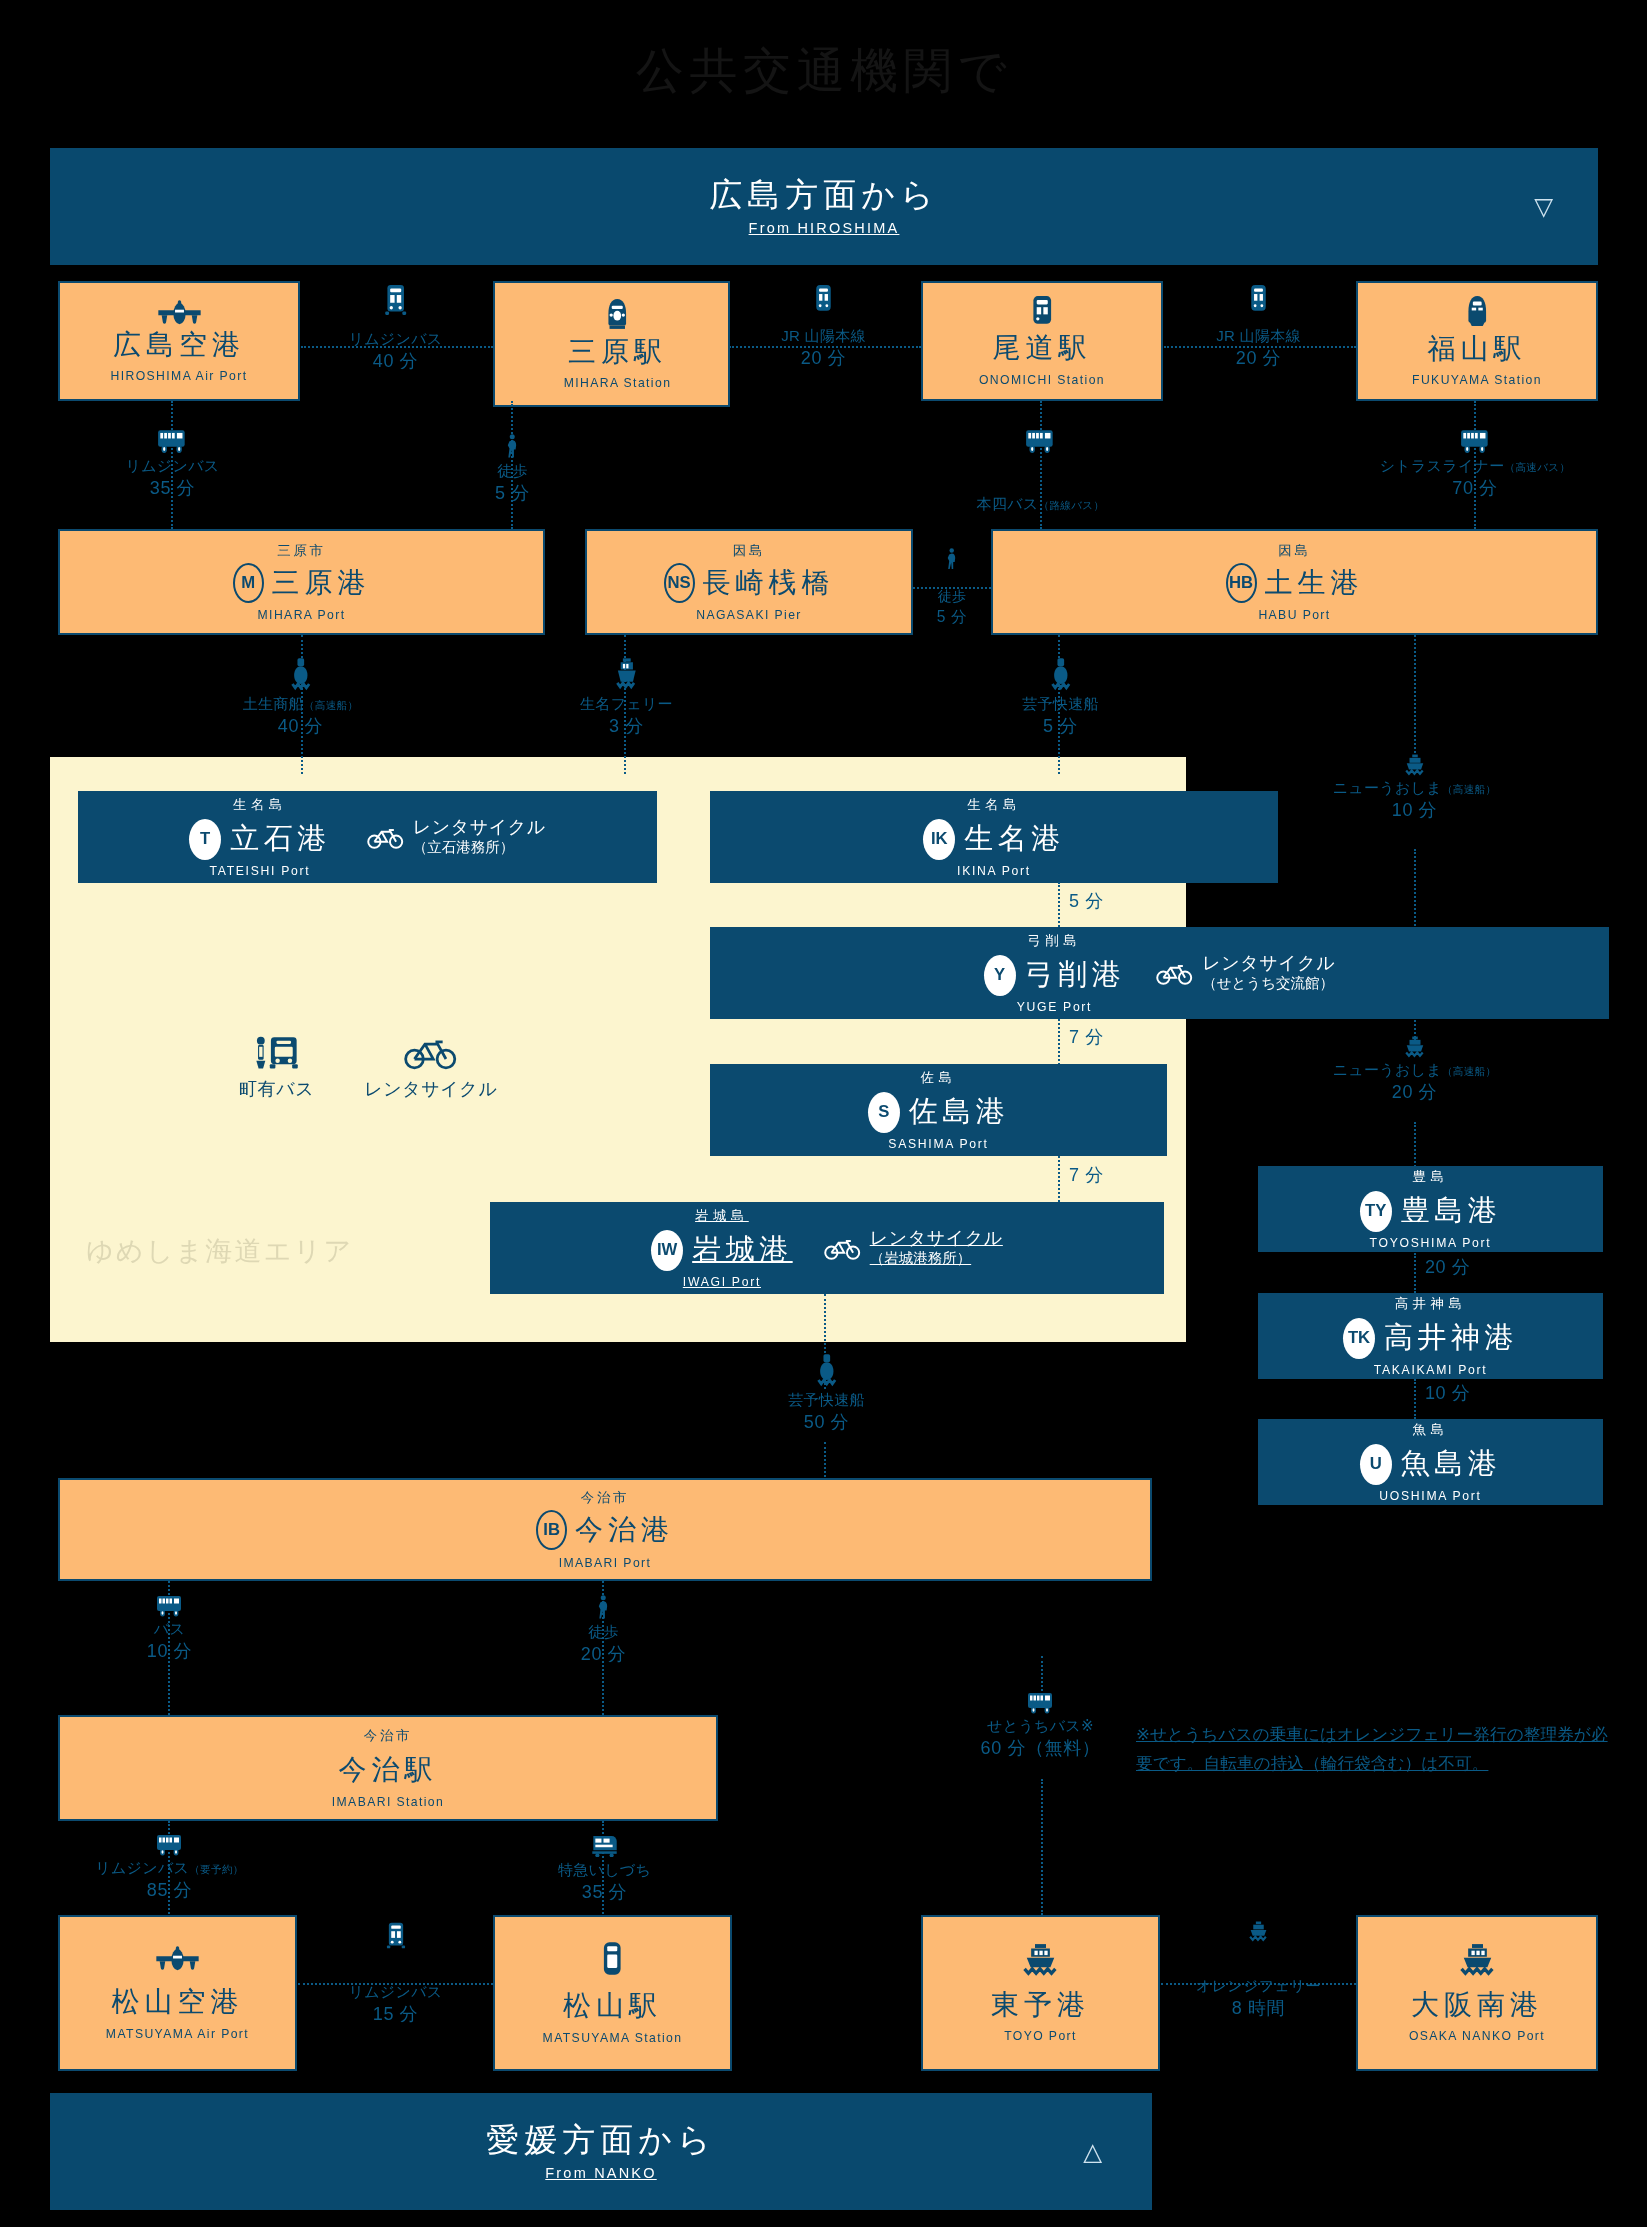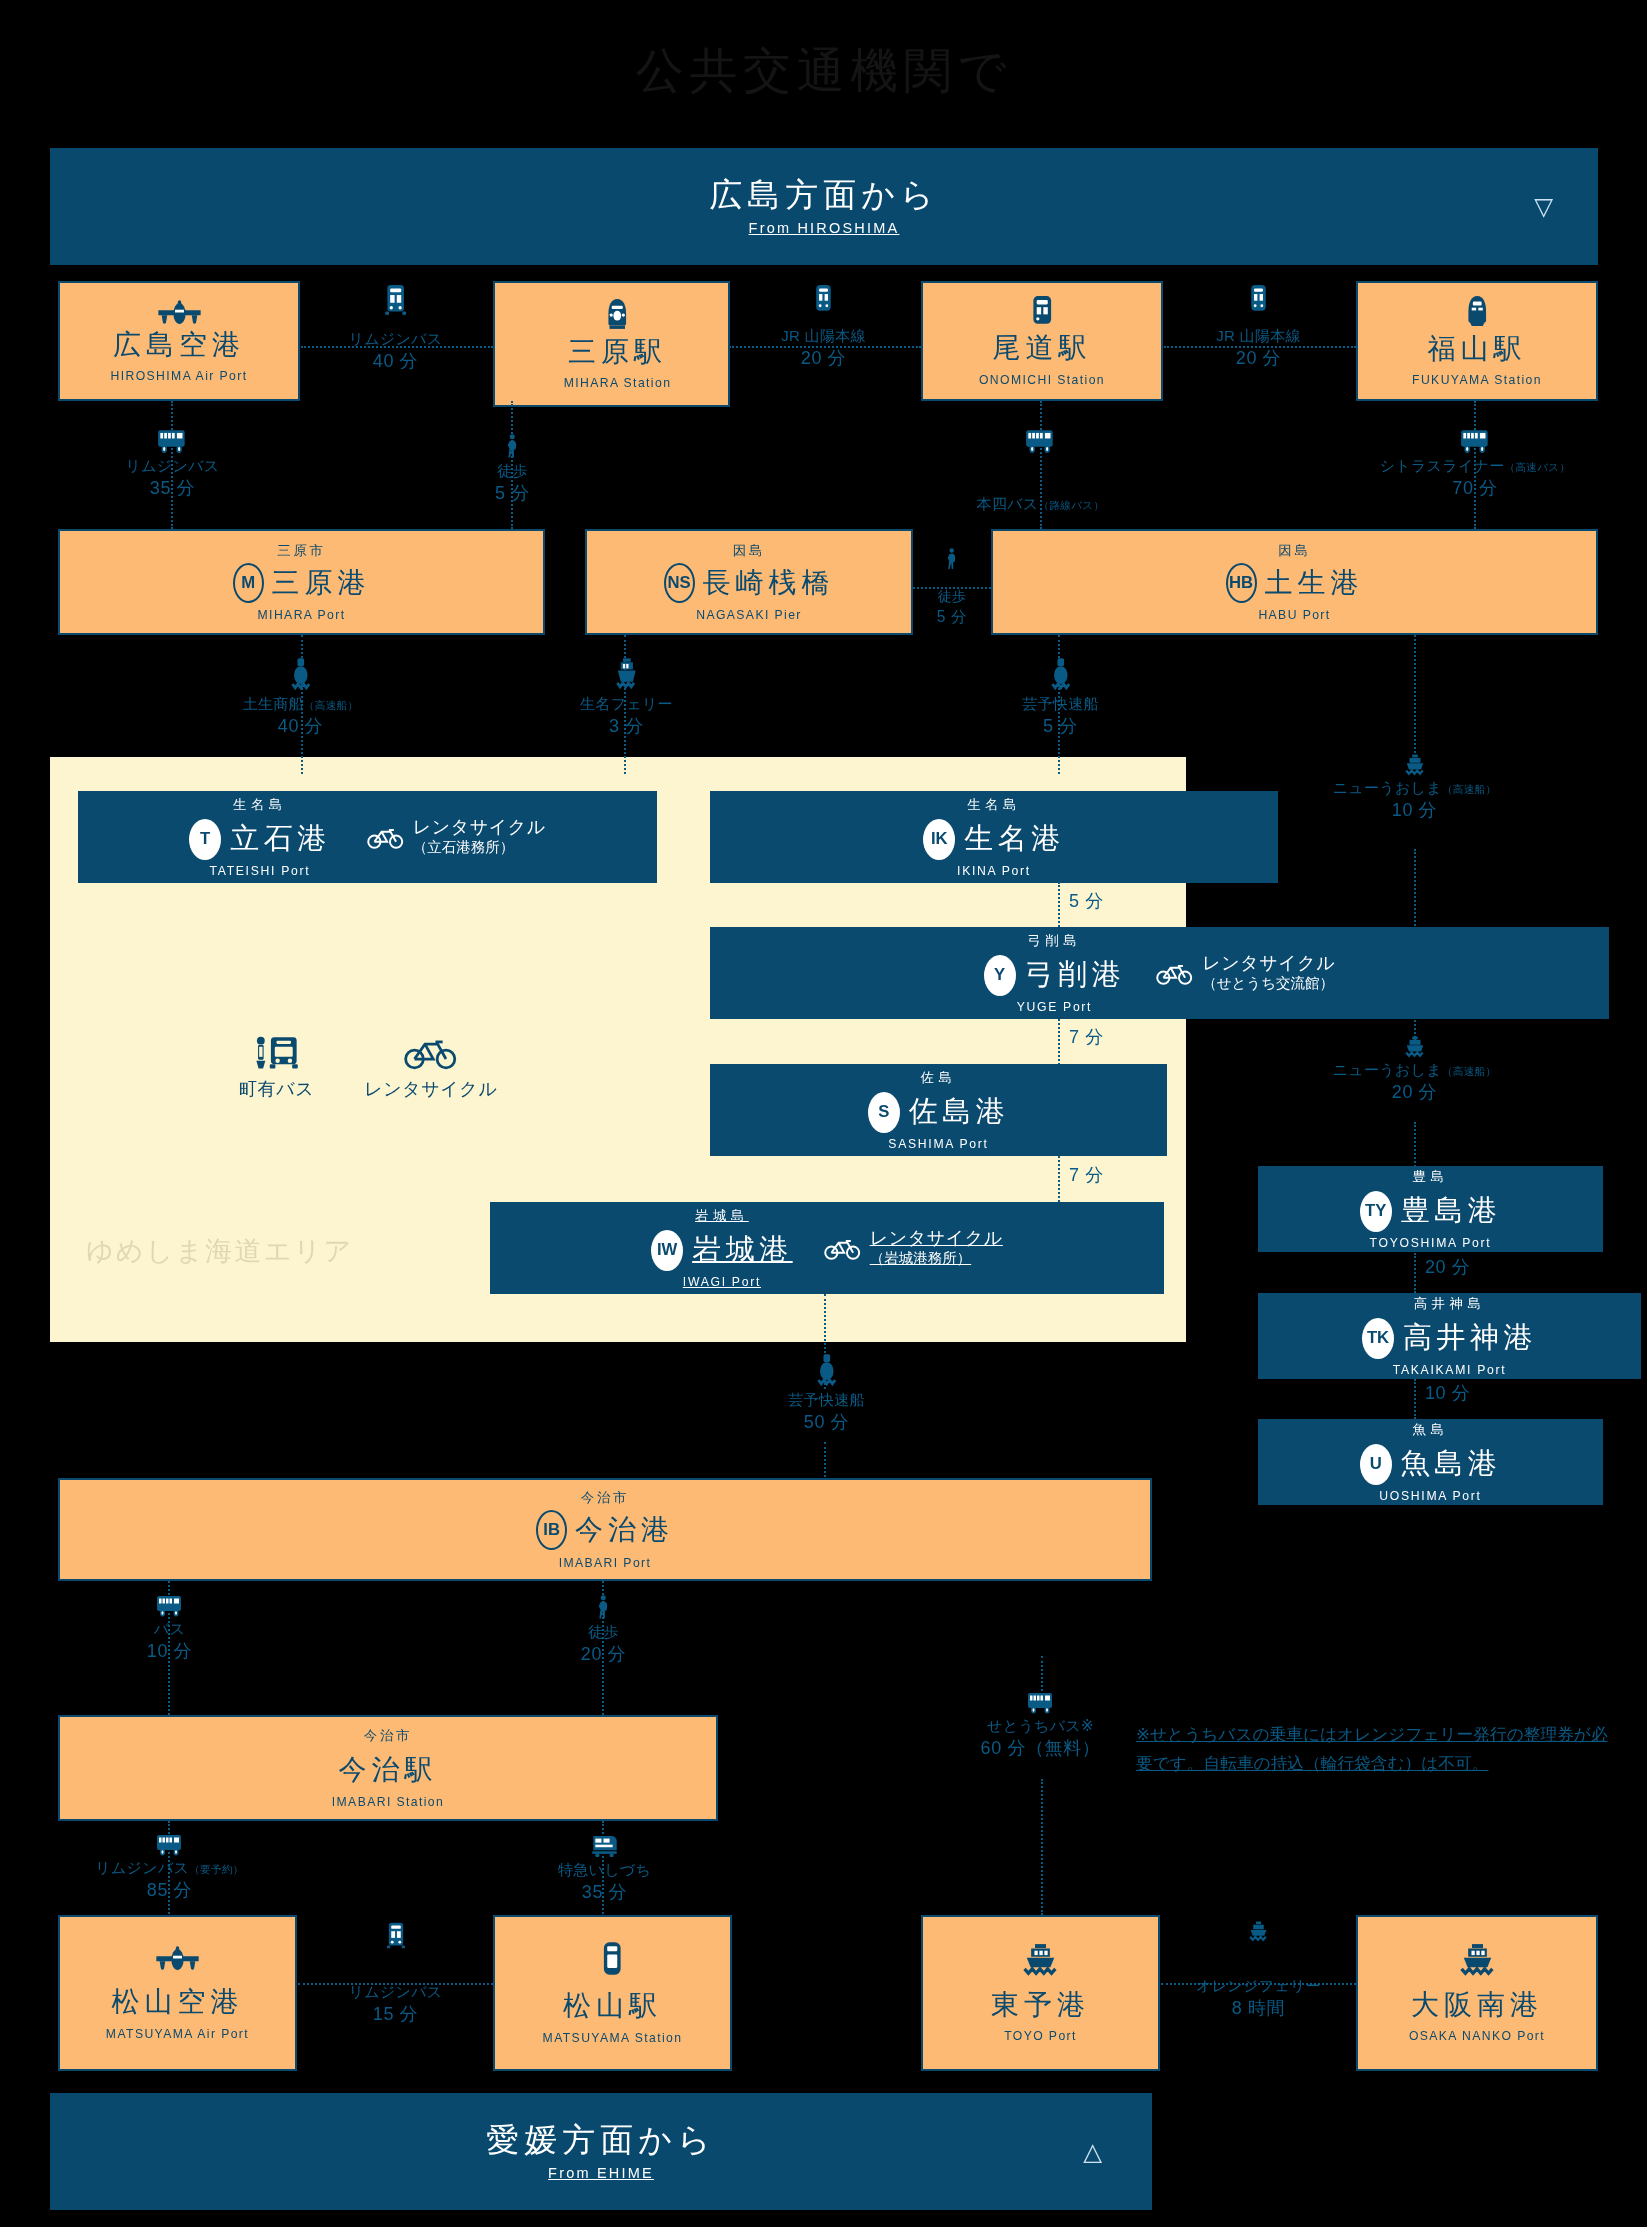--- a/index.html
+++ b/index.html
@@ -592,21 +592,21 @@
       <span class="jp">豊島港</span>
     </div>
     <div class="en">TOYOSHIMA Port</div>
   </div>
 
   <div class="abs dline-v" style="left:1414px; top:1253px; height:40px;"></div>
   <div class="abs conn" style="left:1425px; top:1257px;">
     <div class="dur" style="margin-top:0;">20 分</div>
   </div>
 
-  <div class="abs node-dark" style="left:1258px; top:1293px; width:383px; height:86px;text-align:center;">
+  <div class="abs node-dark" style="left:1258px; top:1293px; width:345px; height:86px;text-align:center;">
     <div class="sub">高井神島</div>
     <div class="namerow">
       <span class="pill pill-fill">TK</span>
       <span class="jp">高井神港</span>
     </div>
     <div class="en">TAKAIKAMI Port</div>
   </div>
 
   <div class="abs dline-v" style="left:1414px; top:1379px; height:40px;"></div>
   <div class="abs conn" style="left:1425px; top:1383px;">
@@ -831,18 +831,18 @@
         <path d="M10 27 h50 l-7 17 h-36 z"></path>
         <path d="M6 47 l7 8 7 -8 7 8 7 -8 7 8 7 -8 7 8 7 -8" fill="none" stroke="#0b4a6f" stroke-width="6"></path>
       </g>
     </svg>
     <div class="jp" style="margin-top:10px;">大阪南港</div>
     <div class="en">OSAKA NANKO Port</div>
   </div>
 
   <div class="abs banner" style="left:50px; top:2093px; width:1102px; height:117px;">
     <div class="jp">愛媛方面から</div>
-    <div class="en">From EHIME</div>
+    <div class="en">From NANKO</div>
     <div class="caret" style="right:50px;">△</div>
   </div>
 
 </div>
 
 
 </body></html>

